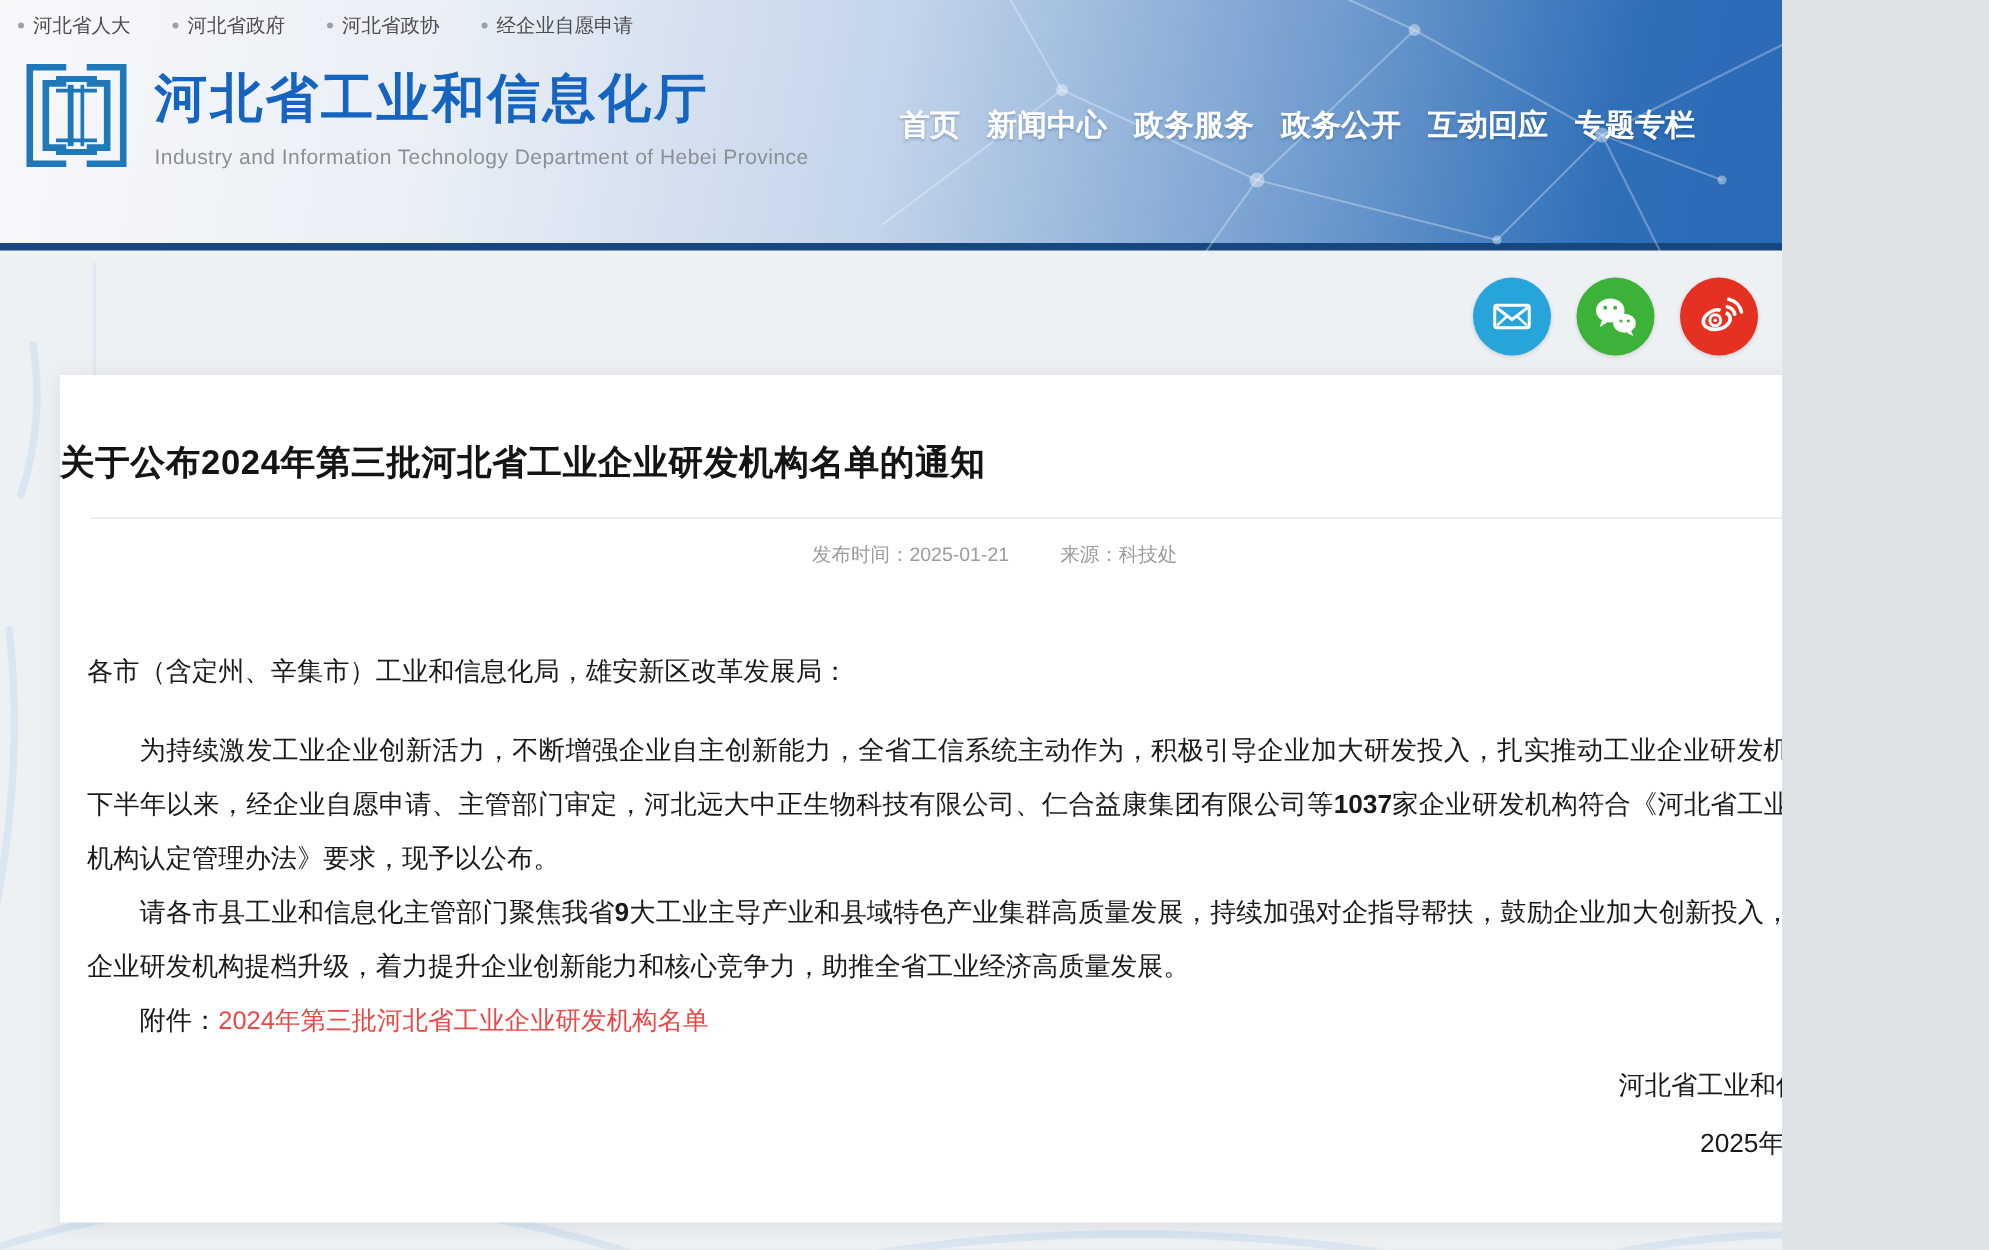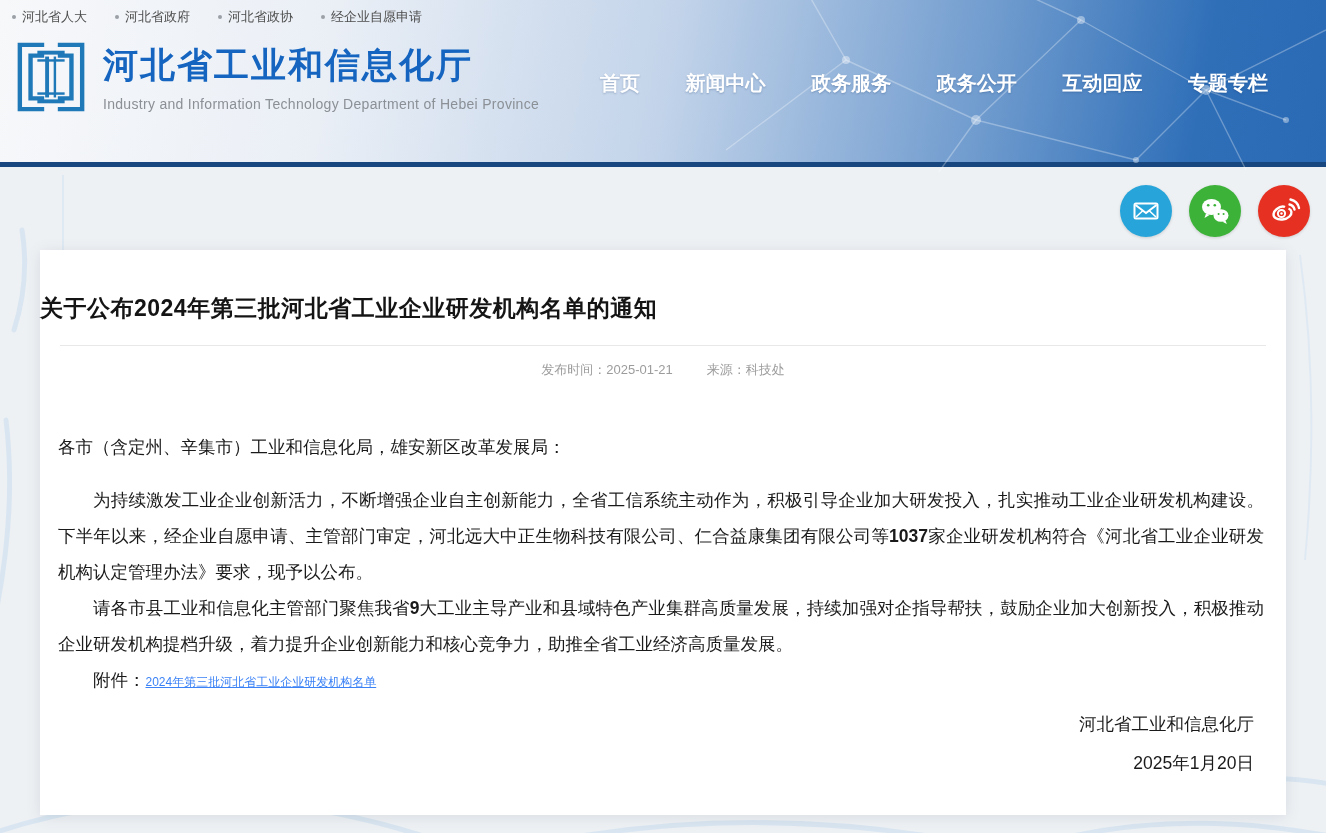--- a/index.html
+++ b/index.html
@@ -1,18 +1,18 @@
 <!DOCTYPE html>
 <html><head>
 <meta charset="utf-8">
 <style>
   * { margin:0; padding:0; box-sizing:border-box; }
   html,body { background:#dfe3e6; }
   .page {
-    position:relative; width:1326px; height:833px; overflow:hidden;
+    position:relative; width:1188px; height:833px; overflow:hidden;
     background:#eef1f4;
     font-family:"Liberation Sans", sans-serif;
   }
   
   .bg-deco { position:absolute; left:0; top:0; width:1326px; height:833px; pointer-events:none; }
 
   
   .site-header {
     position:relative; width:100%; height:167px;
     background:linear-gradient(100deg,#f7f8fa 0%,#eaeff6 25%,#c3d4ea 50%,#6f9bce 74%,#2f6fb8 90%,#2a69b4 100%);
@@ -54,21 +54,21 @@
   .title-divider { margin:23px 20px 0 20px; border-top:1px solid #e8e8e8; }
   .article-meta { margin-top:15px; text-align:center; font-size:13px; line-height:18px; color:#9c9c9c; }
   .article-meta .meta-gap { display:inline-block; width:34px; }
   .article-body {
     margin:50px 22px 0 18px; font-size:17.5px; line-height:36px; color:#1a1a1a;
     text-align:justify;
   }
   .article-body p.indent { text-indent:2em; }
   .p-first { margin-bottom:17px;margin-top:35px; }
   .attachment-row { padding-left:2em; }
-  .attachment-link { font-size:12px; color:#3b82f6; cursor:pointer;text-decoration:underline; }
+  .attachment-link { font-size:17px; color:#ef4444; cursor:pointer; }
   .signature { text-align:right; padding-right:10px; }
   .sig-org { margin-top:6px; }
   .sig-date { margin-top:3px; }
 </style>
 </head>
 <body>
 
 <div class="page">
 
   <svg class="bg-deco" viewBox="0 0 1326 833">

